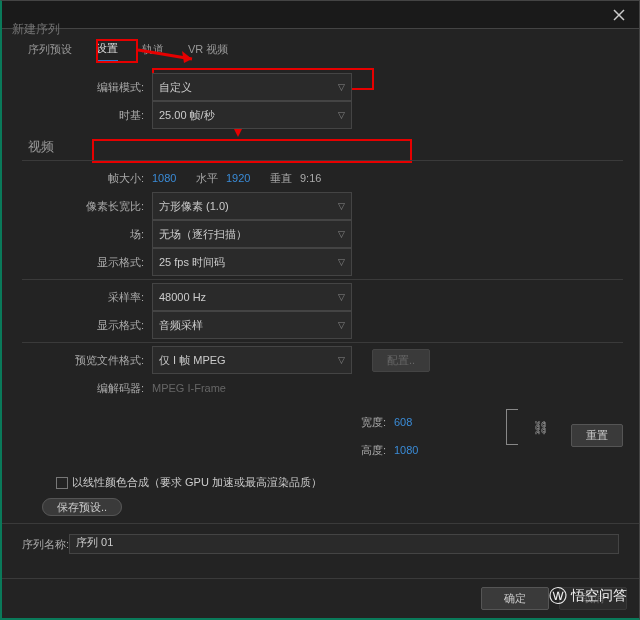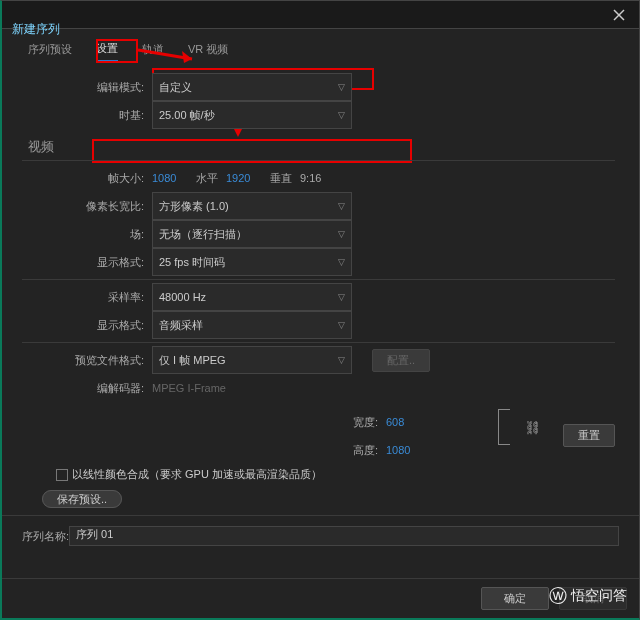--- a/index.html
+++ b/index.html
@@ -23,38 +23,38 @@
     }
     .titlebar {
       height: 28px;
       background: #1a1a1a;
       border-bottom: 1px solid #444;
       display: flex;
       align-items: center;
       justify-content: space-between;
       padding: 0 8px 0 10px;
     }
-    .titlebar .title { color: #7dd3fc; font-size: 12px; margin-top: 30px; }
+    .titlebar .title { color: #737373; font-size: 12px; margin-top: 30px; }
     .close-btn {
       width: 24px; height: 24px;
       display: flex; align-items: center; justify-content: center;
       cursor: pointer;
     }
     .close-btn svg { width: 12px; height: 12px; }
     .tabs {
       display: flex;
       gap: 24px;
       padding: 12px 20px 0 26px;
       align-items: center;
     }
     .tab { color: #999; cursor: pointer; padding-bottom: 4px; }
     .tab.active { color: #ddd; border-bottom: 2px solid #2a7acc; }
     .red-box { border: 2px solid #e60000; position: absolute; pointer-events: none; }
     .content {
-      padding: 8px 24px 8px 20px;
+      padding: 8px 16px 8px 20px;
       position: relative;
     }
     .row {
       display: flex;
       align-items: center;
       margin: 6px 0;
       height: 22px;
     }
     .row .label {
       width: 130px;
@@ -106,21 +106,21 @@
     .btn.rounded { border-radius: 10px; padding: 2px 14px; }
     .checkbox {
       width: 12px; height: 12px;
       border: 1px solid #777;
       display: inline-block;
       margin-right: 4px;
       cursor: pointer;
       vertical-align: middle;
     }
     .check-row { display: flex; gap: 16px; margin: 8px 0 4px 34px; align-items: center; }
-    .gpu-row { margin: 0 0 10px 34px; display: flex; align-items: center; }
+    .gpu-row { margin: 8px 0 10px 34px; display: flex; align-items: center; }
     .link-icon {
       display: inline-block;
       width: 12px;
       border-left: 1px solid #888;
       border-top: 1px solid #888;
       border-bottom: 1px solid #888;
       height: 36px;
       margin: 0 8px;
       position: relative;
       top: -8px;

